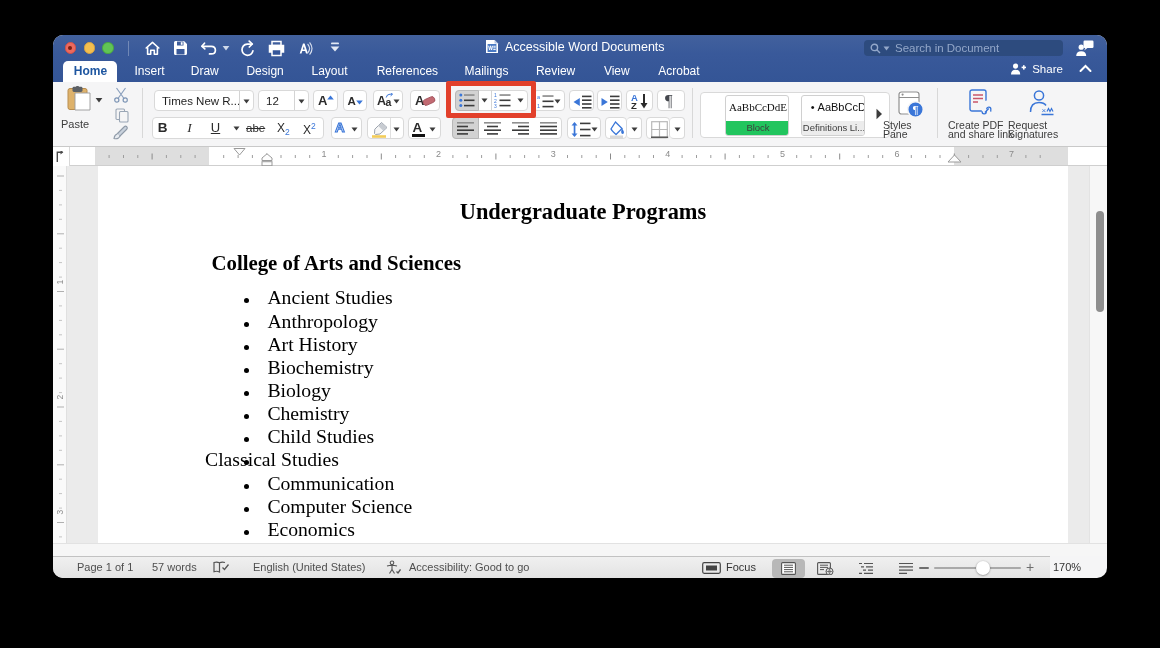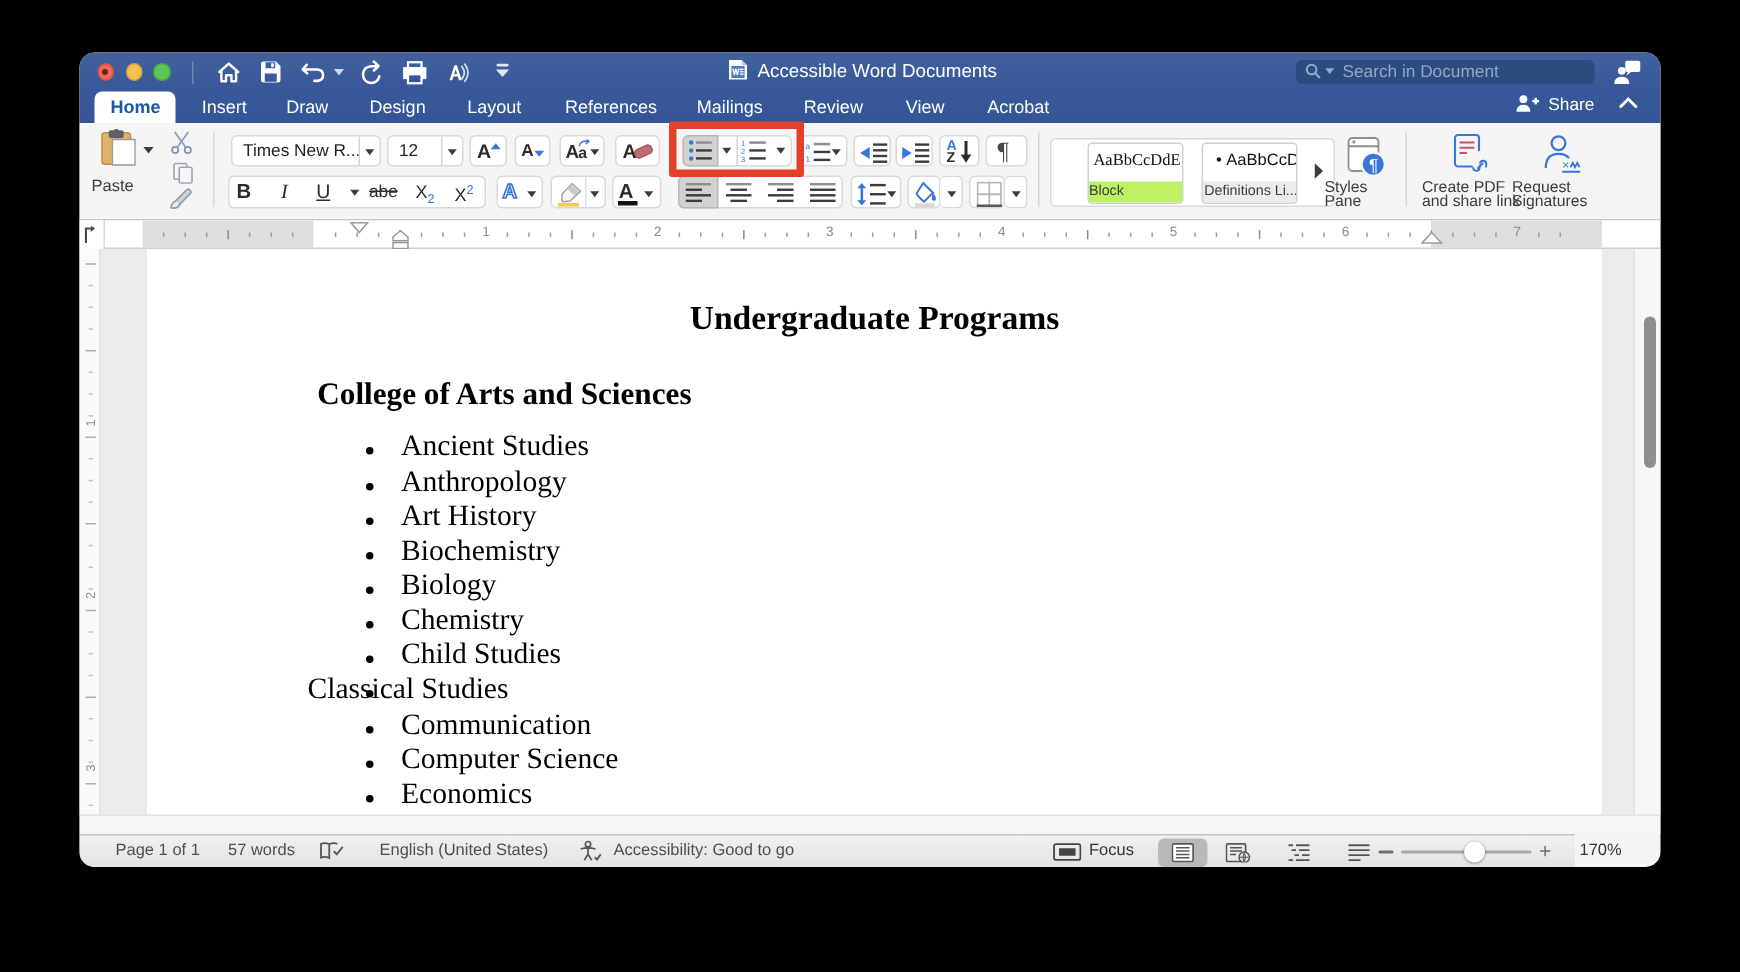--- a/index.html
+++ b/index.html
@@ -373,21 +373,21 @@
     <div class="rbtn" style="left:617px;top:35px;width:15px;height:22px;border-left:none">
         <svg class="abs" style="left:4px;top:9px" width="7" height="5" viewBox="0 0 7 5" fill="#3c3c3c">
           <path d="M0.5 0.5 H6.5 L3.5 4.5 Z"></path>
         </svg>
       </div>
 
     <div class="rsep" style="left:639px"></div>
     <div class="rbtn" style="left:647px;top:10px;width:190px;height:46px"></div>
     <div style="position:absolute;left:672px;top:12.5px;width:64px;height:41px;border:1px solid #d0d0d0;border-radius:3px;background:#fff;overflow:hidden">
       <div style="position:absolute;left:0;top:5px;width:64px;text-align:center;font-family:'Liberation Serif',serif;font-size:11px;color:#111">AaBbCcDdE</div>
-      <div style="position:absolute;left:0;bottom:0;width:64px;height:14px;background:#bef264;text-align:left;font-size:9.5px;color:#3c3c3c;line-height:14px">Block</div>
+      <div style="position:absolute;left:0;bottom:0;width:64px;height:14px;background:#22c55e;text-align:center;font-size:9.5px;color:#3c3c3c;line-height:14px">Block</div>
     </div>
     <div style="position:absolute;left:748px;top:12.5px;width:64px;height:41px;border:1px solid #d0d0d0;border-radius:3px;background:#fff;overflow:hidden">
       <div style="position:absolute;left:0;top:5px;width:70px;text-align:right;padding-left:3px;font-family:Liberation Sans, sans-serif;font-size:11px;color:#111">•&nbsp;AaBbCcDе</div>
       <div style="position:absolute;left:0;bottom:0;width:64px;height:14px;background:#ececec;text-align:center;font-size:9.5px;color:#3c3c3c;line-height:14px">Definitions Li...</div>
     </div>
     <svg class="abs" style="left:822px;top:26px" width="8" height="12" viewBox="0 0 8 12" fill="#3c3c3c">
         <path d="M1.5 0.8 L7 6 L1.5 11.2 Z"></path>
       </svg>
 
     <svg class="abs" style="left:845px;top:9px" width="26" height="28" viewBox="0 0 26 28">

